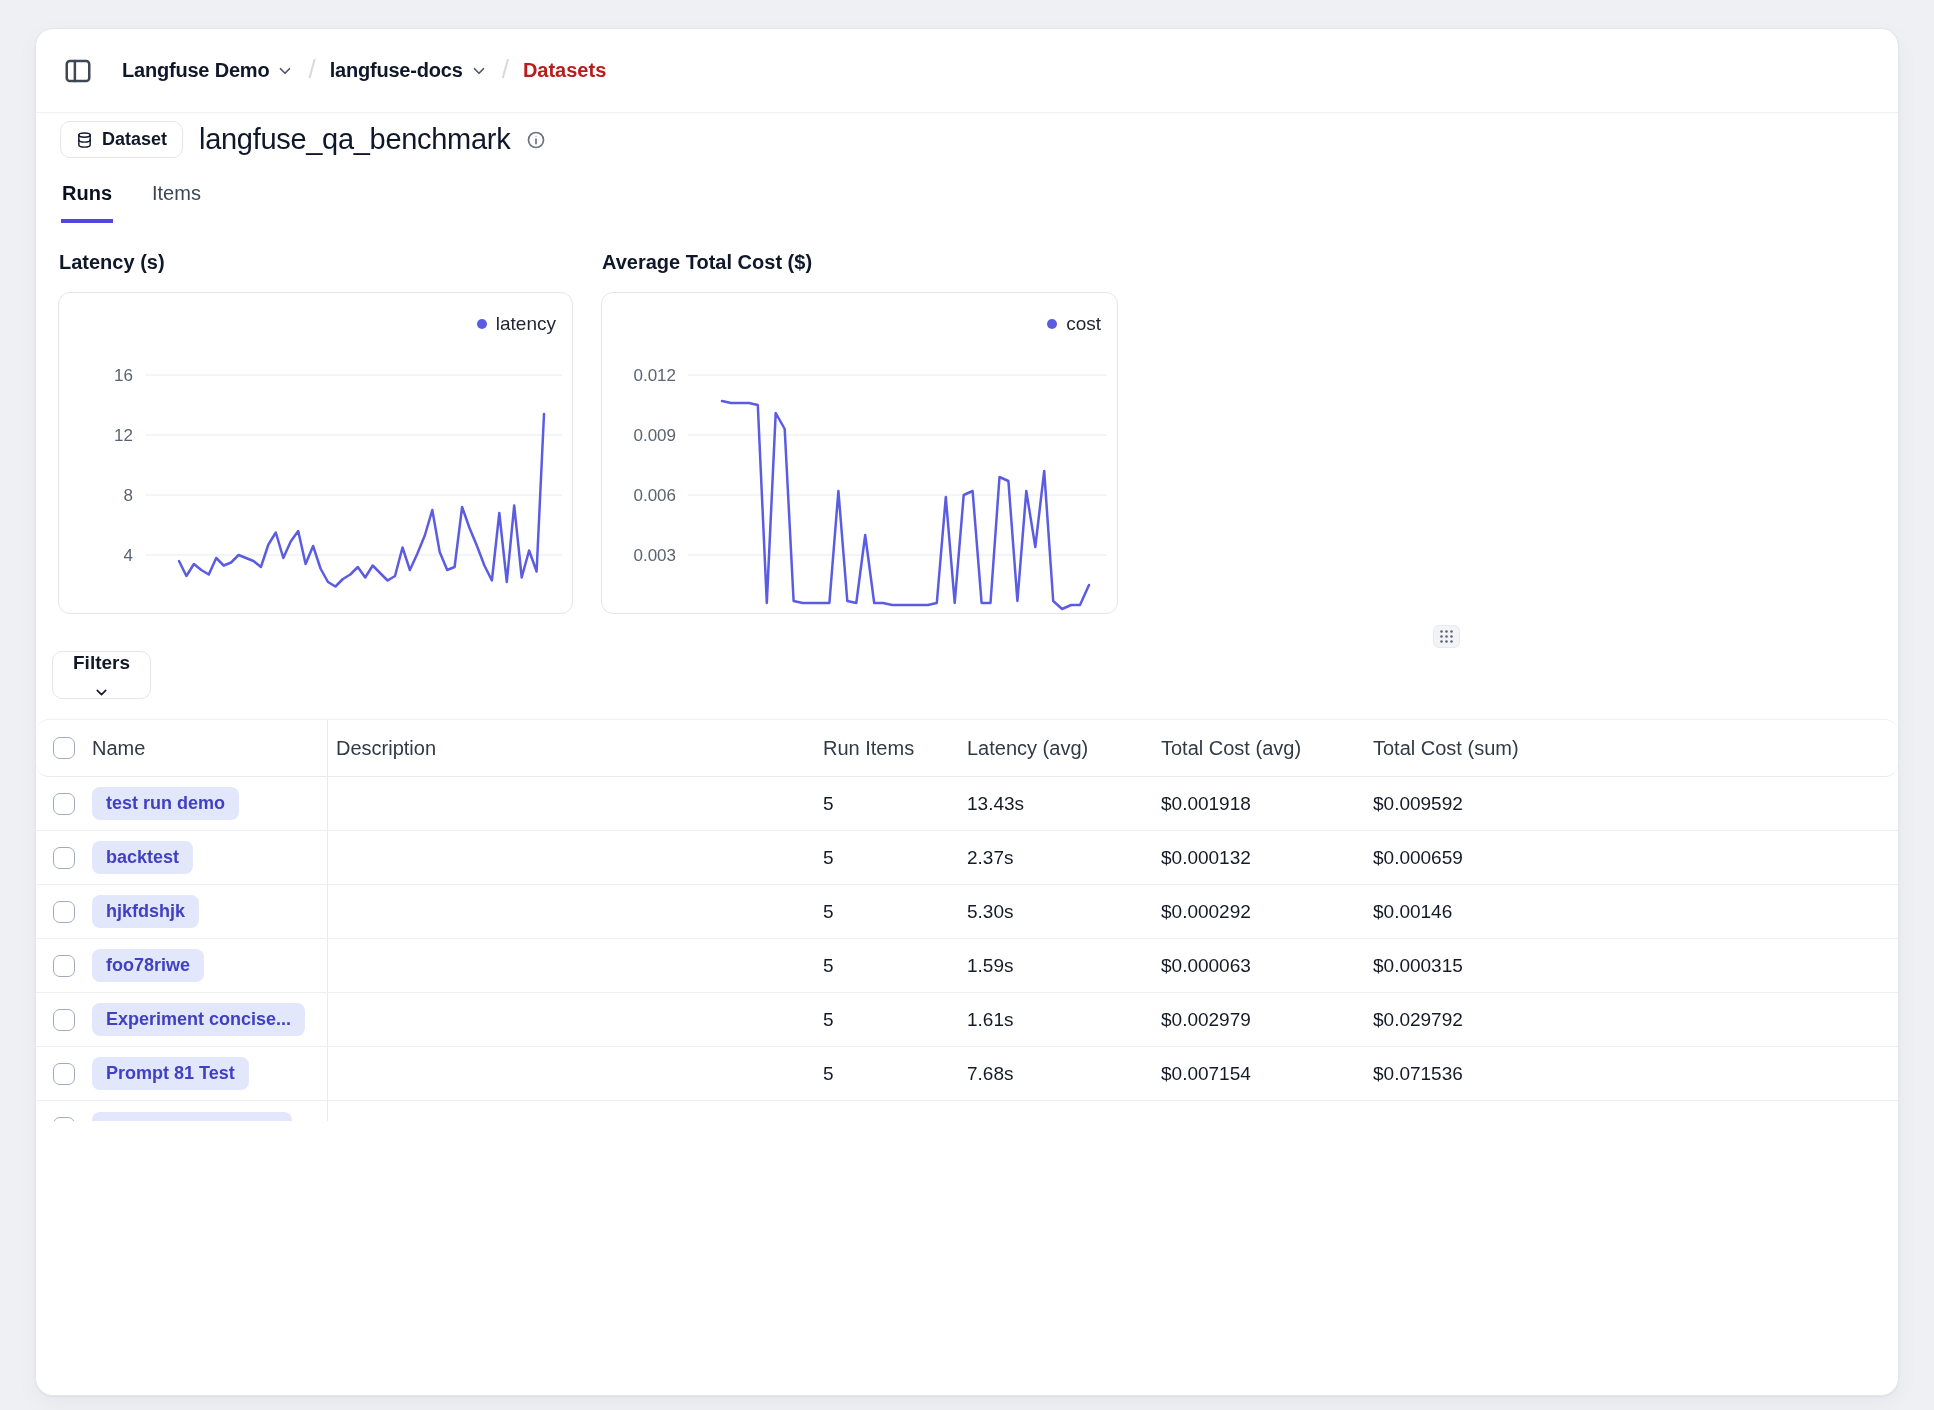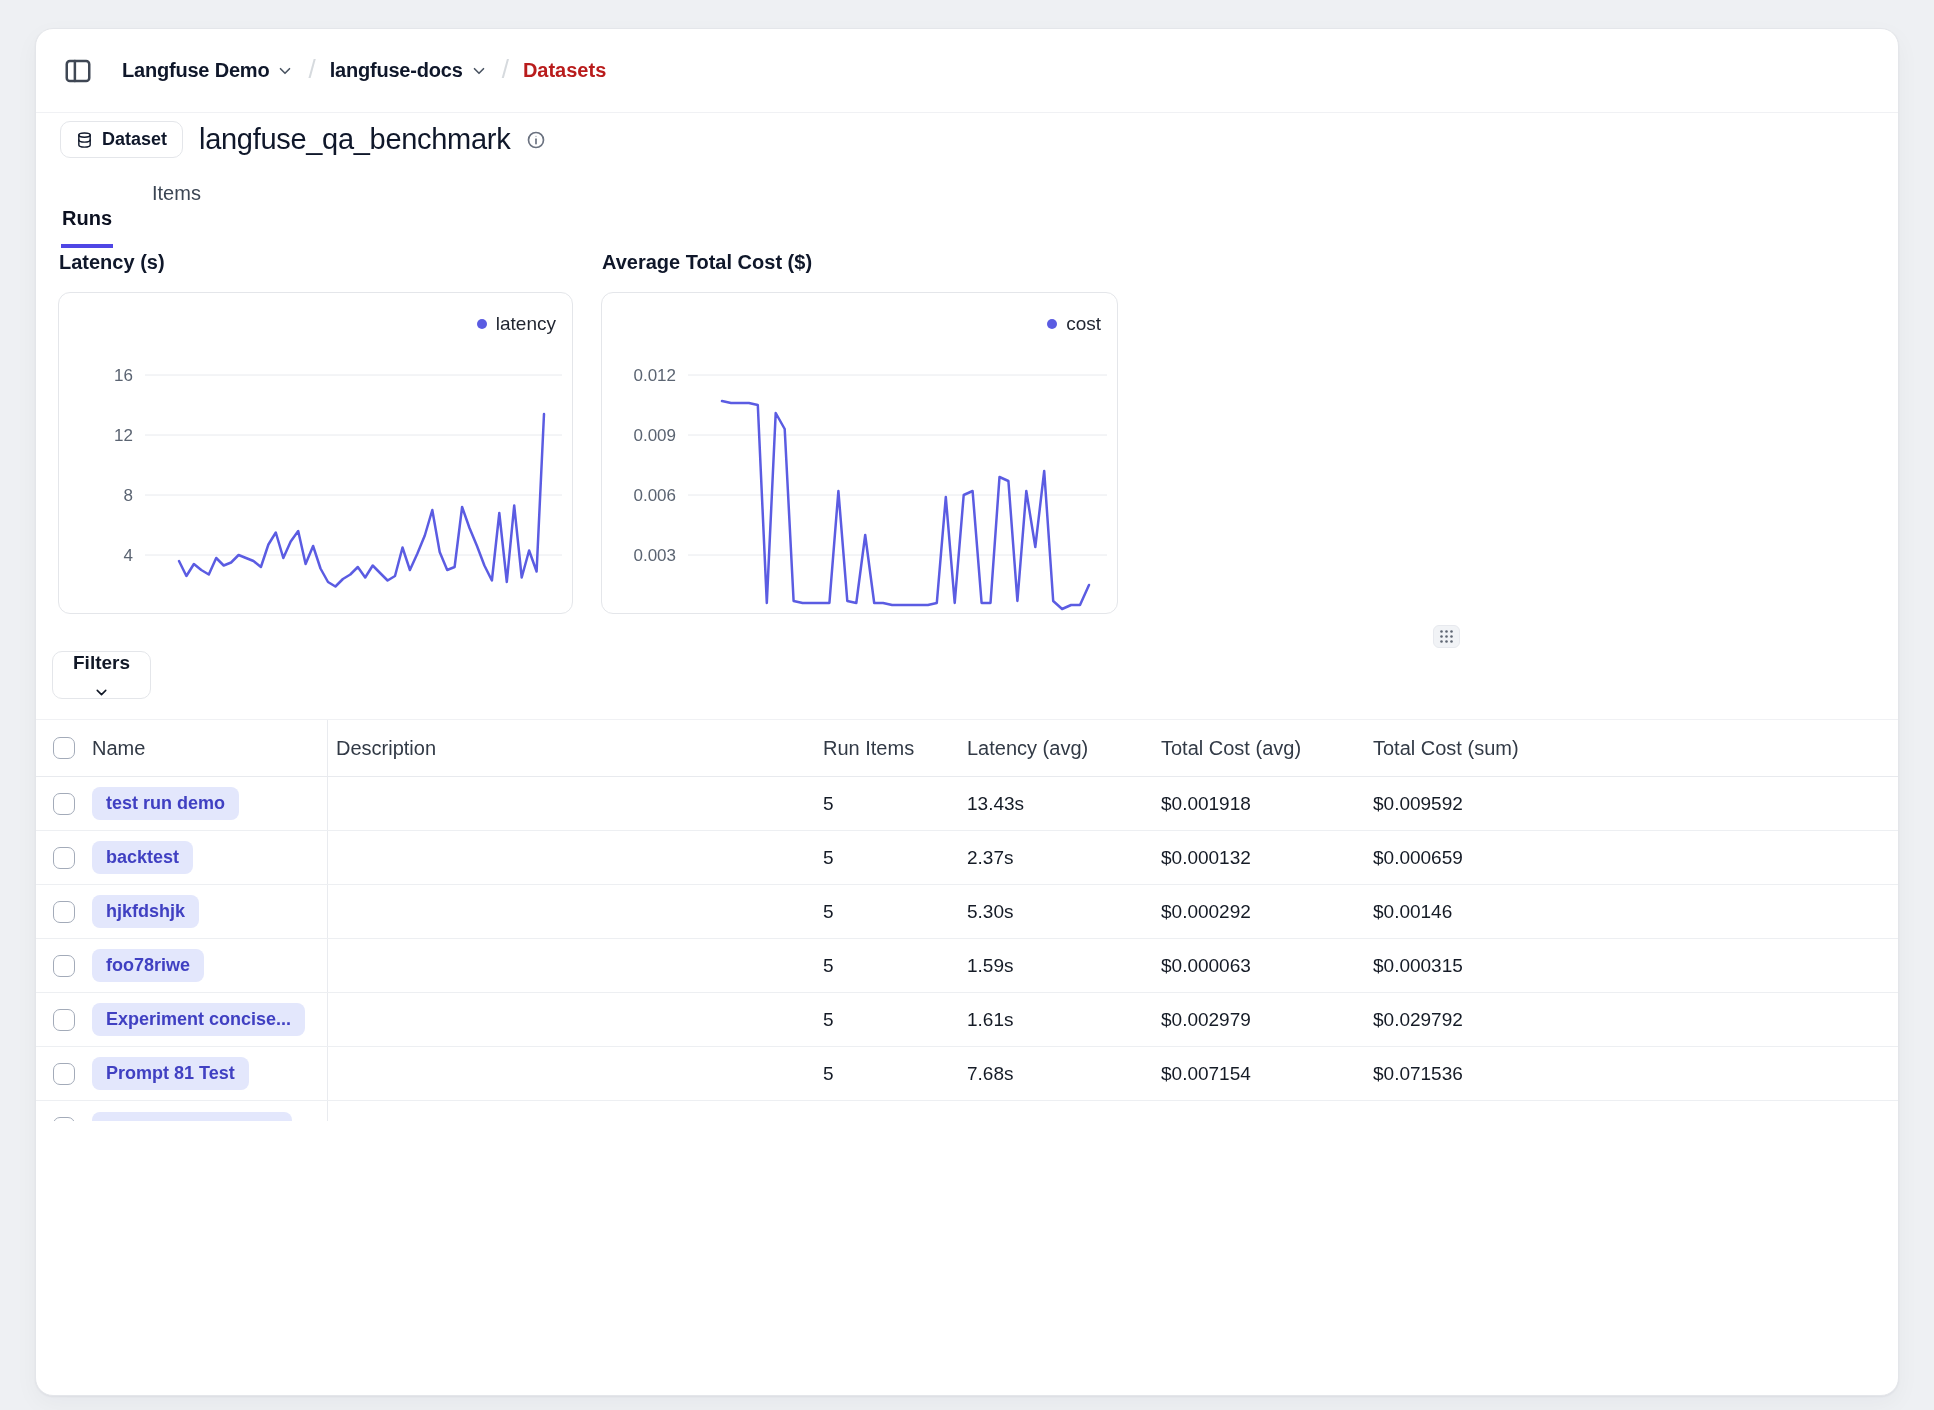--- a/index.html
+++ b/index.html
@@ -38,21 +38,21 @@
   .ds-pill {
     display:flex; align-items:center; gap:9px; border:1px solid #e4e6ea; border-radius:10px;
     padding:7px 15px; background:#fff;
   }
   .ds-pill-label { font-size:18px; font-weight:700; color:#0f172a; }
   .page-title { font-size:29px; font-weight:400; color:#0f172a; letter-spacing:-.3px; }
   .info { color:#6b7280; display:flex; cursor:pointer; }
   
   .tabs { position:absolute; left:25px; top:150px; display:flex; gap:38px; }
   .tab { font-size:20px; line-height:28px; padding:0 1px 12px 1px; cursor:pointer; color:#3c4654; font-weight:500; }
-  .tab.active { color:#0b1020; font-weight:700; border-bottom:4px solid #4f46e5;margin-top:25px; }
+  .tab.active { color:#0b1020; font-weight:700; border-bottom:4px solid #4f46e5; }
   
   .chart-title { position:absolute; font-size:20px; font-weight:700; color:#0f172a; }
   .chart-title.t0 { left:23px; top:222px; }
   .chart-title.t1 { left:566px; top:222px; }
   .chart-card {
     position:absolute; top:263px; height:322px; background:#fff;
     border:1px solid #e4e6ea; border-radius:12px; overflow:hidden;
   }
   .chart-card.c0 { left:22px;  width:515px; }
   .chart-card.c1 { left:565px; width:517px; }
@@ -72,21 +72,21 @@
     display:flex; align-items:center; gap:10px; background:#fff;
     border:1px solid #e4e6ea; border-radius:10px; cursor:pointer;flex-direction:column;
   }
   .filters-label { font-size:19px; font-weight:600; color:#111827; }
   
   .table-wrap { position:absolute; left:0; top:690px; right:0; height:402px; overflow:hidden; }
   .thead, .trow {
     display:grid;
     grid-template-columns:56px 236px 495px 144px 194px 212px 1fr;
   }
-  .thead { height:58px; border-top:1px solid #f0f1f4; border-bottom:1px solid #e8eaee; }
+  .thead { height:58px; border-top:1px solid #f0f1f4; border-bottom:1px solid #e8eaee;border-radius:13px; }
   .trow  { height:54px; border-bottom:1px solid #edeff2; }
   .cell { display:flex; align-items:center; height:100%; font-size:19px; color:#151b26; }
   .thead .cell { font-size:20px; font-weight:500; color:#323a46; }
   .col-check { padding-left:17px; }
   .col-name  { border-right:1px solid #e9ebef; }
   .col-desc  { padding-left:8px; }
   .checkbox {
     width:22px; height:22px; border:1.5px solid #a3abb9; border-radius:7px; background:#fff;
     display:inline-block; cursor:pointer;
   }

